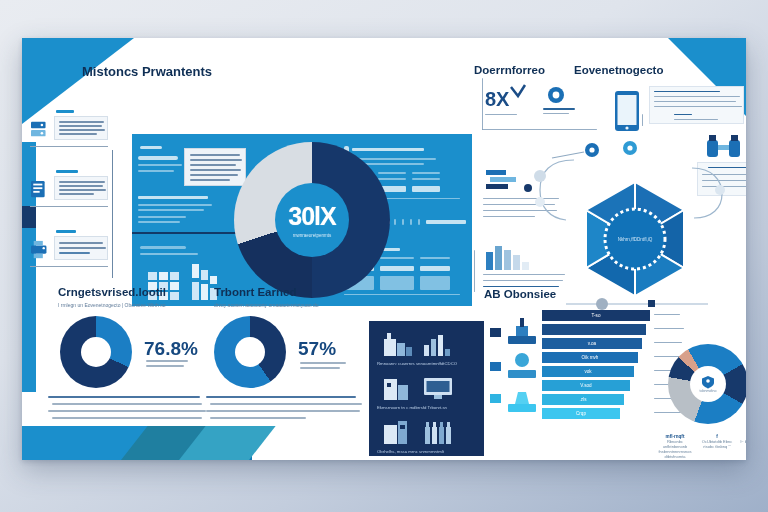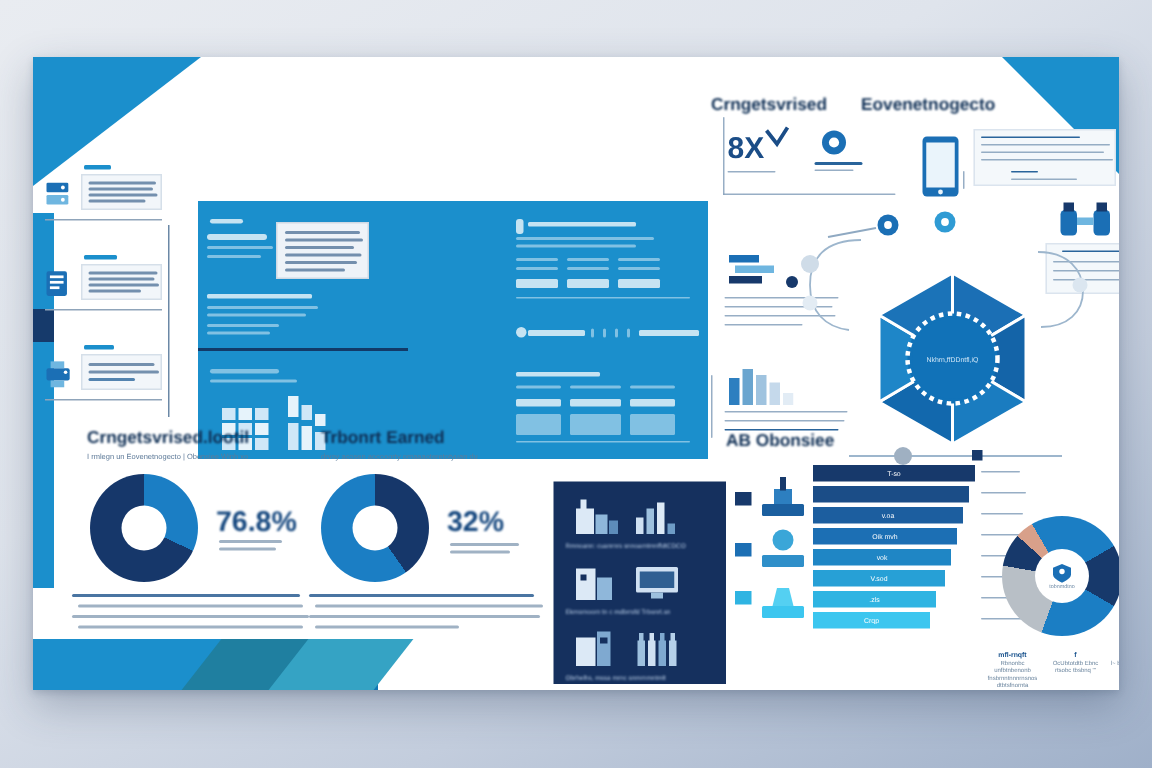--- a/index.html
+++ b/index.html
@@ -98,20 +98,21 @@
 </head>
 <body>
 
 <div id="slide">
 
   <div class="corner-tl"></div>
   <div class="corner-tr"></div>
   <div class="edge-left"></div>
   <div class="edge-left2"></div>
 
+  <div class="sec-title" style="left:60px;top:26px;font-size:13px;">Mistoncs Prwantents</div>
 
   <div id="bluePanel">
 
     <div class="callout-box" style="left:52px;top:14px;width:62px;height:38px;">
       <div class="dk-line" style="left:5px;top:5px;width:50px;"></div>
       <div class="dk-line" style="left:5px;top:10px;width:52px;"></div>
       <div class="dk-line" style="left:5px;top:15px;width:46px;"></div>
       <div class="dk-line" style="left:5px;top:20px;width:51px;"></div>
       <div class="dk-line" style="left:5px;top:25px;width:48px;"></div>
       <div class="dk-line" style="left:5px;top:30px;width:40px;"></div>
@@ -183,20 +184,27 @@
       <div class="mini-line d" style="left:76px;top:9px;width:30px;"></div>
       <div class="mini-line" style="left:0;top:18px;width:30px;height:5px;"></div>
       <div class="mini-line" style="left:36px;top:18px;width:34px;height:5px;"></div>
       <div class="mini-line" style="left:76px;top:18px;width:30px;height:5px;"></div>
       <div class="mini-line" style="left:0;top:28px;width:30px;height:14px;opacity:.6;"></div>
       <div class="mini-line" style="left:36px;top:28px;width:34px;height:14px;opacity:.6;"></div>
       <div class="mini-line" style="left:76px;top:28px;width:30px;height:14px;opacity:.6;"></div>
       <div class="mini-line d" style="left:0;top:46px;width:116px;height:1px;"></div>
     </div>
 
+    <div id="donutMain" style="left:102px;top:8px;
+      background:conic-gradient(#16376a 0deg 180deg,#15305e 180deg 252deg,#d8dde3 252deg 360deg);">
+      <div class="hole">
+        <div class="big">30lX</div>
+        <div class="cap">mwnraeoretpenmts</div>
+      </div>
+    </div>
   </div>
 
   <div class="conn" style="left:90px;top:112px;width:1.2px;height:128px;"></div>
 
   <div class="lcall" style="left:8px;top:78px;">
     <svg class="ico" viewBox="0 0 24 22">
       <rect x="1" y="2" width="16" height="7" rx="1" class="ico-blue"></rect>
       <rect x="1" y="11" width="16" height="7" rx="1" fill="#6fb6e0"></rect>
       <circle cx="13" cy="5.5" r="1.4" fill="#fff"></circle>
         <circle cx="13" cy="14.5" r="1.4" fill="#fff"></circle>
@@ -237,21 +245,21 @@
     </svg>
     <div class="bub">
       <div class="dk-line" style="left:4px;top:5px;width:44px;"></div>
       <div class="dk-line" style="left:4px;top:10px;width:47px;"></div>
       <div class="dk-line" style="left:4px;top:15px;width:31px;background:#1d5c96;"></div>
     </div>
     <div class="mini-line" style="left:26px;top:-6px;width:20px;height:3px;background:#1b8fcc;"></div>
     <div class="conn" style="left:0;top:30px;width:78px;height:1.2px;background:#8fa4ba;"></div>
   </div>
 
-  <div class="sec-title" style="left:452px;top:26px;">Crngetsvrised</div>
+  <div class="sec-title" style="left:452px;top:26px;">Doerrnforreo</div>
   <div class="sec-title" style="left:552px;top:26px;">Eovenetnogecto</div>
 
   <div style="position:absolute;left:463px;top:50px;">
     <div style="font-size:20px;font-weight:bold;color:#1b4d87;filter:blur(.5px);">8X</div>
     <div class="tline" style="left:0;top:26px;width:32px;"></div>
   </div>
   <svg style="position:absolute;left:487px;top:46px;" width="18" height="16">
     <path d="M2 3 L9 12 L16 1" stroke="#1b4d87" stroke-width="2.5" fill="none"></path>
   </svg>
 
@@ -382,21 +390,21 @@
     <div class="paraline" style="left:4px;top:21px;width:150px;"></div>
   </div>
 
   <div class="sec-title" style="left:192px;top:248px;">Trbonrt Earned</div>
   <div class="sec-sub" style="left:192px;top:264px;">drvoy acosen aocooorty  omaaaoteretotyuan du</div>
 
   <div class="donut-sm" style="left:192px;top:278px;
        background:conic-gradient(#16376a 0deg 145deg,#1b7ec4 145deg 360deg);">
     <div class="hole"></div>
   </div>
-  <div class="pct" style="left:276px;top:300px;">32%</div>
+  <div class="pct" style="left:276px;top:300px;">57%</div>
   <div style="position:absolute;left:278px;top:324px;width:48px;">
     <div class="paraline" style="left:0;top:0;width:46px;"></div>
     <div class="paraline" style="left:0;top:5px;width:40px;"></div>
   </div>
   <div style="position:absolute;left:184px;top:358px;width:156px;">
     <div class="paraline b" style="left:0;top:0;width:150px;"></div>
     <div class="paraline" style="left:4px;top:7px;width:152px;"></div>
     <div class="paraline" style="left:0;top:14px;width:154px;"></div>
     <div class="paraline" style="left:4px;top:21px;width:96px;"></div>
   </div>

